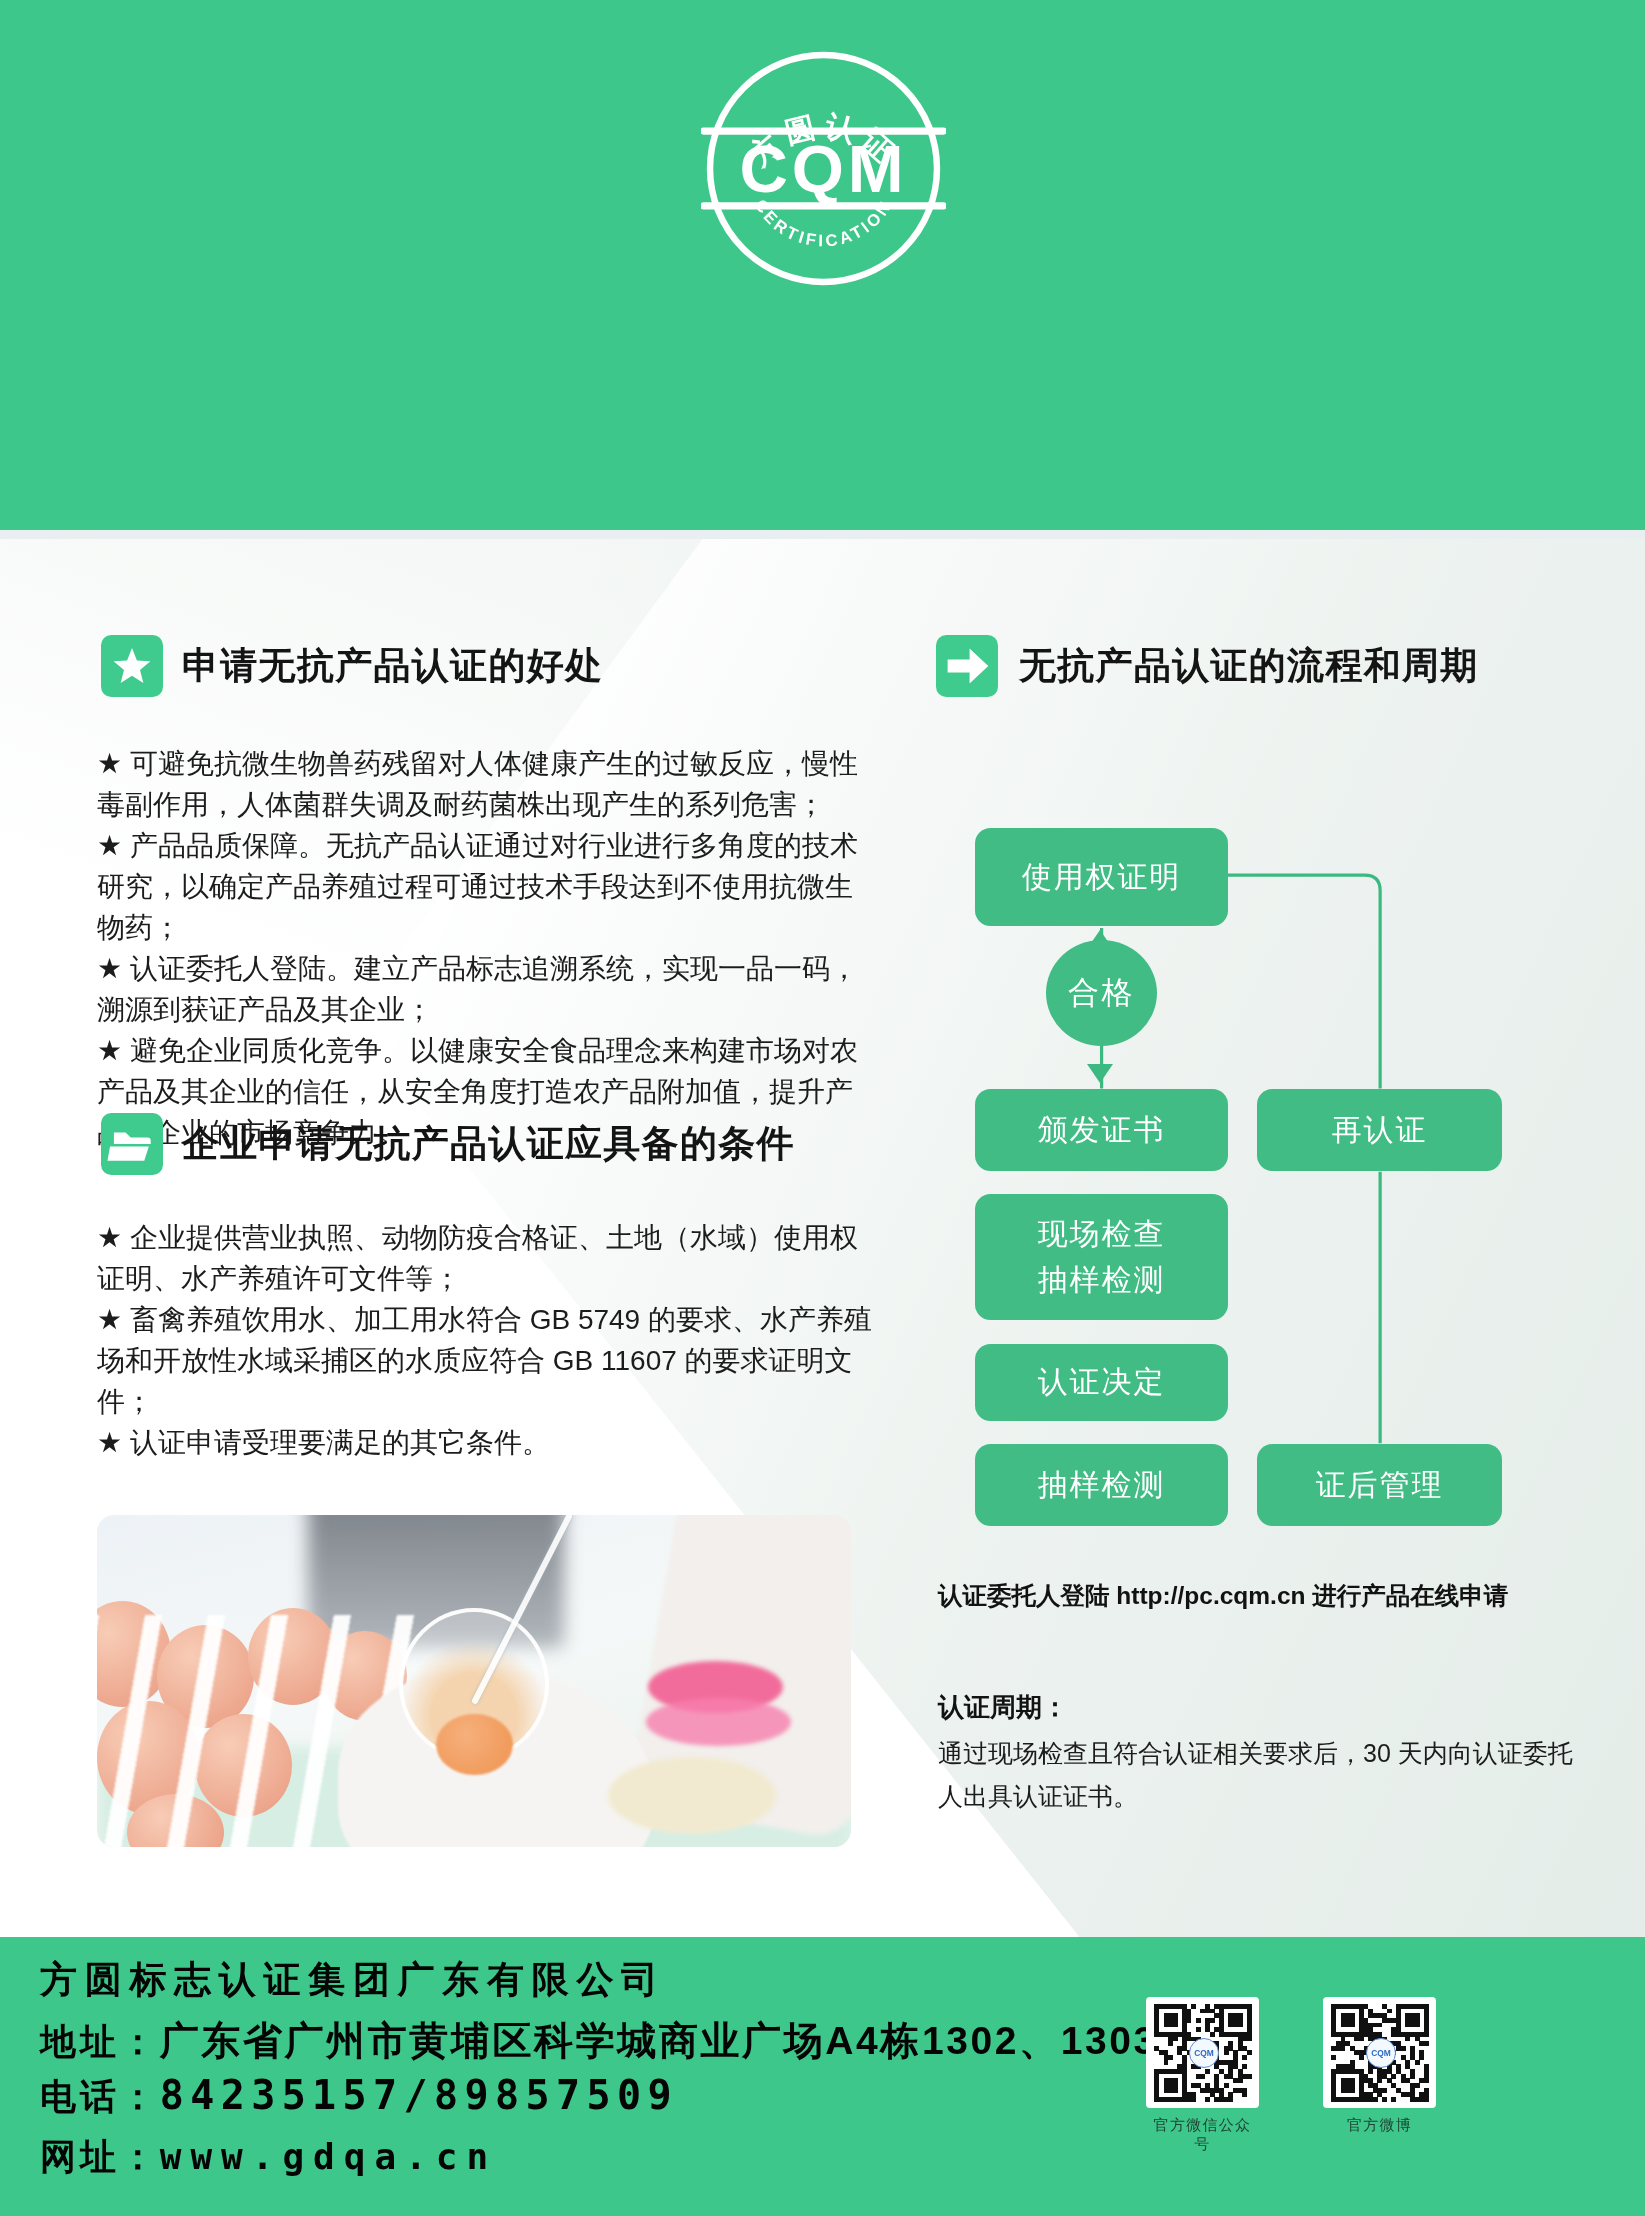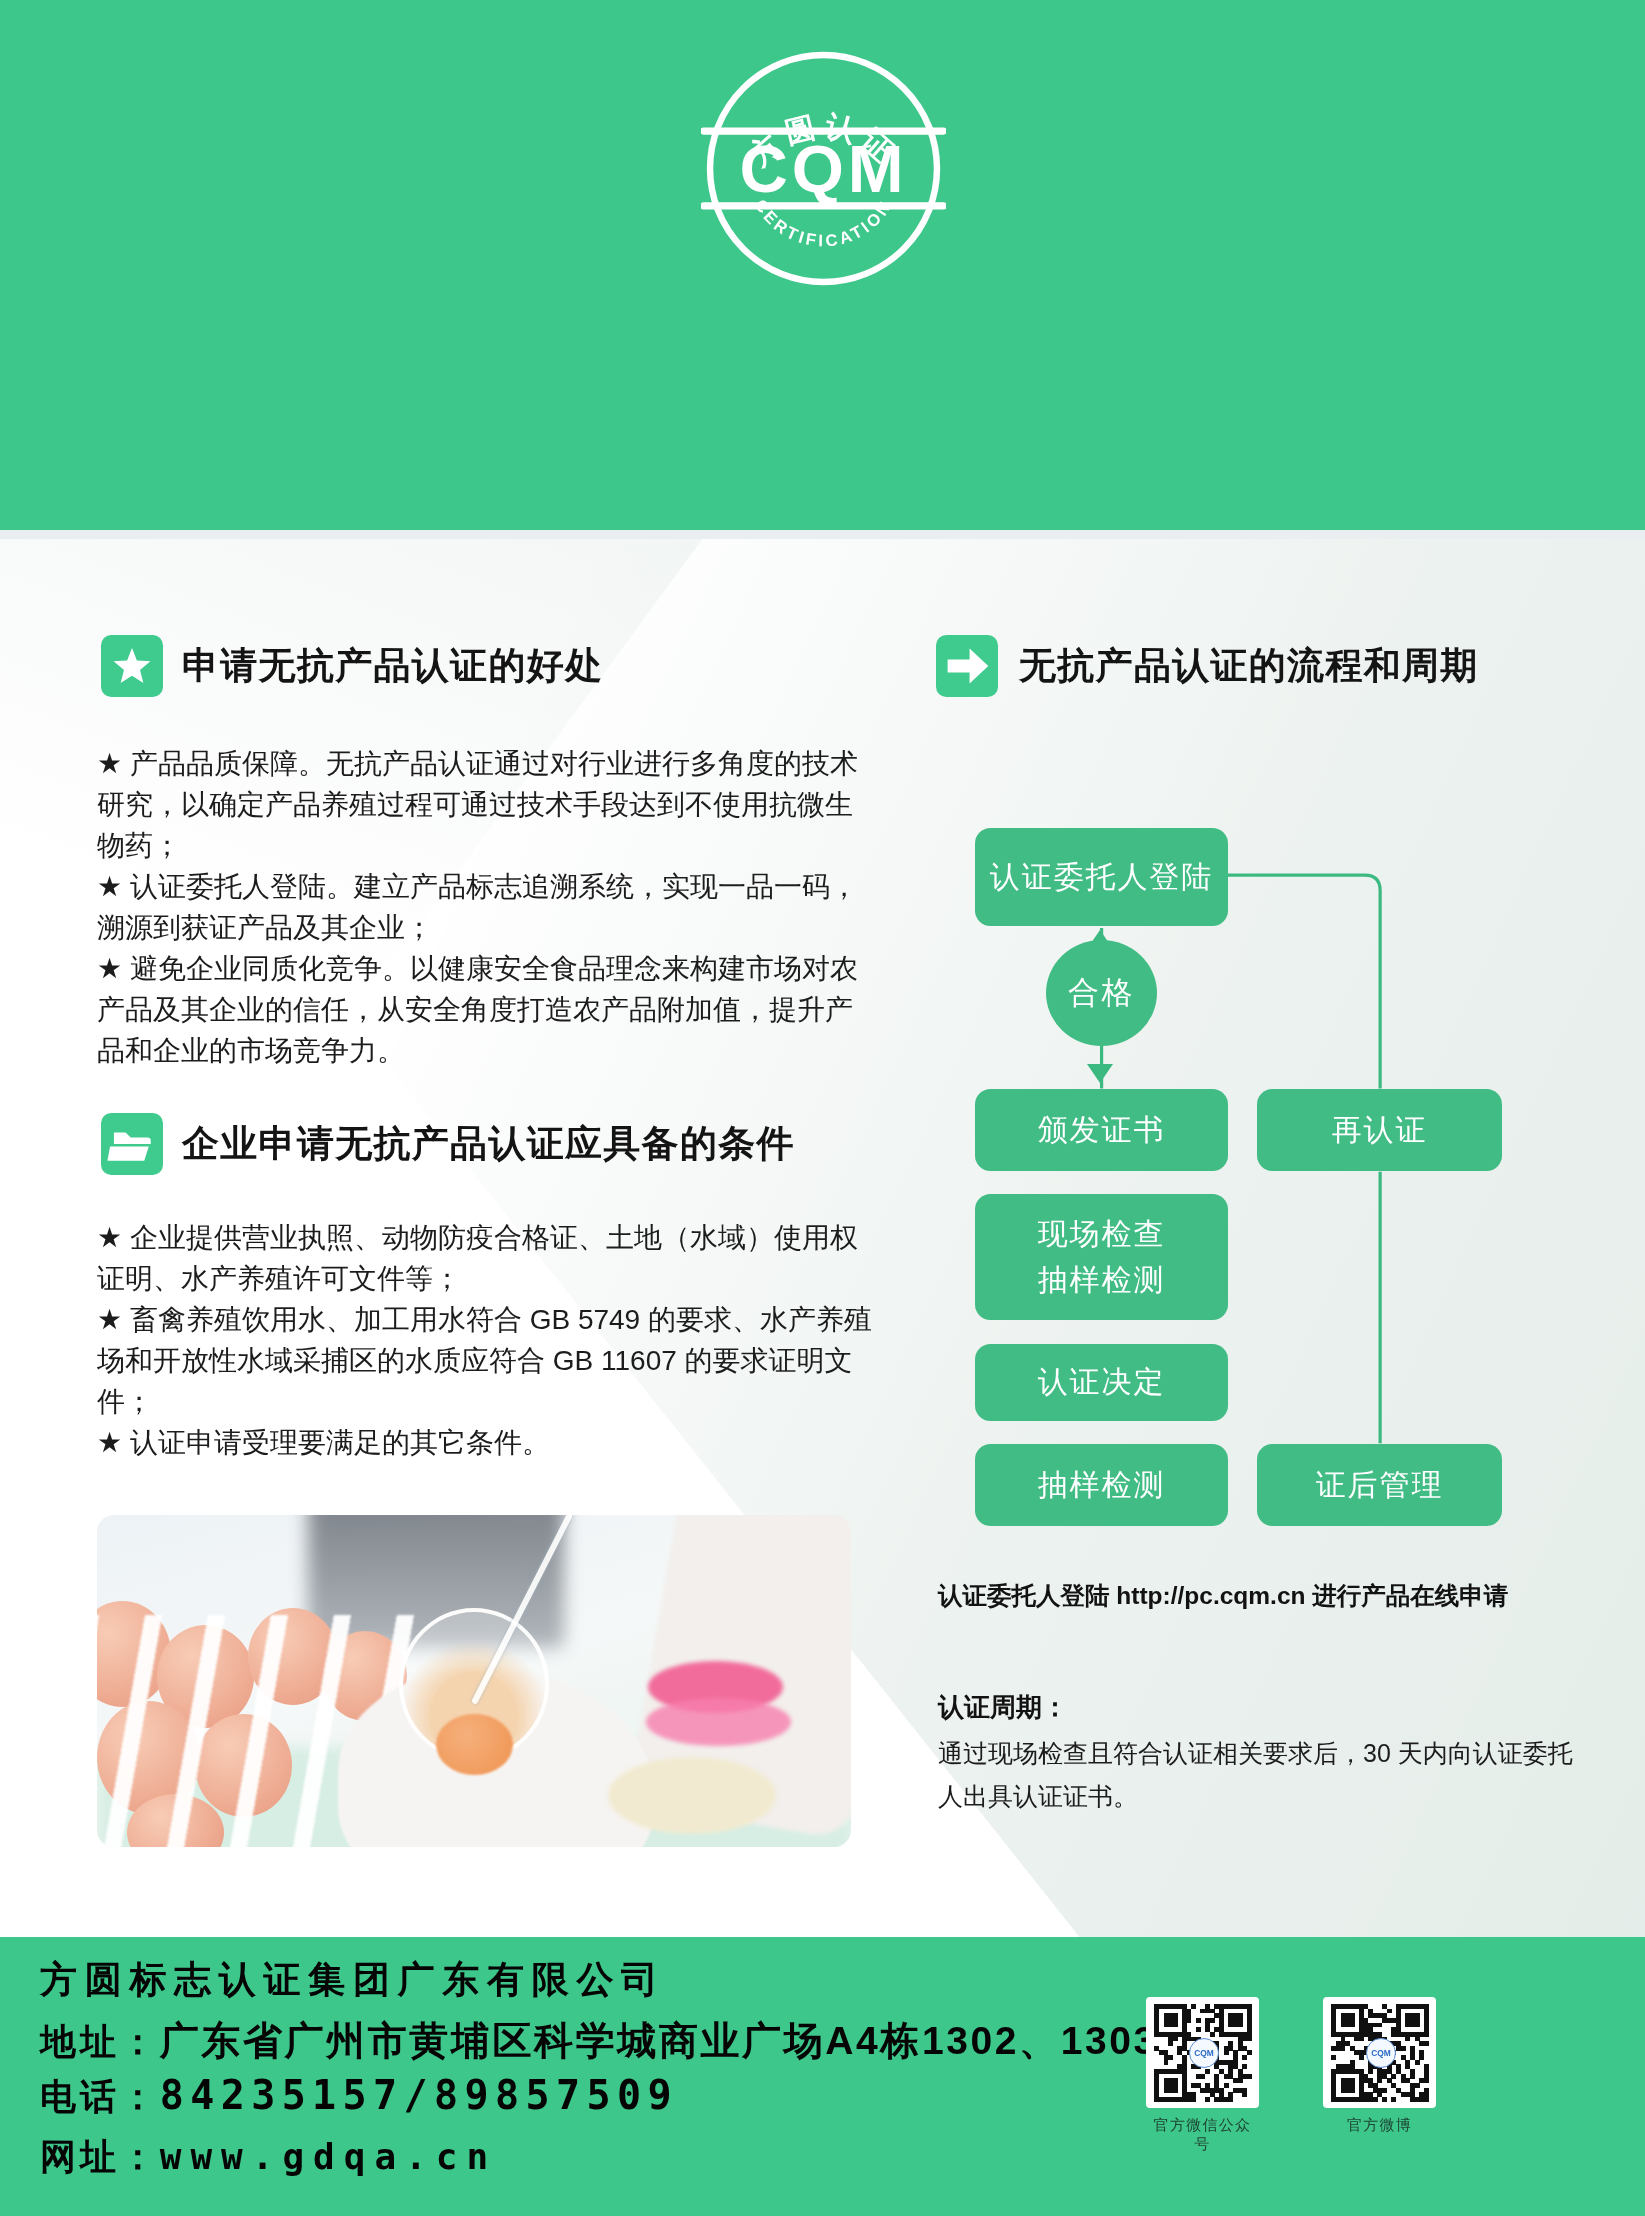--- a/index.html
+++ b/index.html
@@ -113,20 +113,21 @@
   <div class="abs banner-strip"></div>
 
   <div class="abs tile" style="left:101px;top:635px;">
     <svg width="62" height="62" viewBox="0 0 96 96">
       <polygon points="48,20 55.6,39.5 76.5,40.7 60.4,54 65.6,74.3 48,63 30.4,74.3 35.6,54 19.5,40.7 40.4,39.5" fill="#ffffff"></polygon>
     </svg>
   </div>
   <div class="abs h-title" style="left:182px;top:635px;">申请无抗产品认证的好处</div>
 
   <div class="abs bullets" style="left:97px;top:743px;">
+    <p>★ 可避免抗微生物兽药残留对人体健康产生的过敏反应，慢性毒副作用，人体菌群失调及耐药菌株出现产生的系列危害；</p>
     <p>★ 产品品质保障。无抗产品认证通过对行业进行多角度的技术研究，以确定产品养殖过程可通过技术手段达到不使用抗微生物药；</p>
     <p>★ 认证委托人登陆。建立产品标志追溯系统，实现一品一码，溯源到获证产品及其企业；</p>
     <p>★ 避免企业同质化竞争。以健康安全食品理念来构建市场对农产品及其企业的信任，从安全角度打造农产品附加值，提升产品和企业的市场竞争力。</p>
   </div>
 
   <div class="abs tile" style="left:101px;top:1113px;">
     <svg width="62" height="62" viewBox="0 0 96 96">
       <path d="M20 30 h18 l8 8 h26 a5 5 0 0 1 5 5 v5 H20 z" fill="#ffffff"></path>
       <path d="M14 52 h60 l-7 22 H10 z" fill="#ffffff"></path>
     </svg>
@@ -168,21 +169,21 @@
   <div class="abs h-title" style="left:1019px;top:635px;">无抗产品认证的流程和周期</div>
 
   <svg class="abs" style="left:903px;top:806px;" width="677" height="774" viewBox="1400 1250 1050 1200">
     <path d="M1904 1357 H2116 Q2140 1357 2140 1381 V1688" fill="none" stroke="#3CB981" stroke-width="5"></path>
     <line x1="2140" y1="1817" x2="2140" y2="2238" stroke="#3CB981" stroke-width="5"></line>
     <line x1="1708" y1="1439" x2="1708" y2="1688" stroke="#3CB981" stroke-width="5"></line>
   </svg>
   <div class="arrowhead ah-up"></div>
   <div class="arrowhead ah-down"></div>
 
-  <div class="fbox" style="left:975px;top:828px;width:253px;height:98px;">认证委托人登陆</div>
+  <div class="fbox" style="left:975px;top:828px;width:253px;height:98px;">使用权证明</div>
   <div class="f-ellipse">合格</div>
   <div class="fbox" style="left:975px;top:1089px;width:253px;height:82px;">颁发证书</div>
   <div class="fbox pre" style="left:975px;top:1194px;width:253px;height:126px;">现场检查
 抽样检测</div>
   <div class="fbox" style="left:975px;top:1344px;width:253px;height:77px;">认证决定</div>
   <div class="fbox" style="left:975px;top:1444px;width:253px;height:82px;">抽样检测</div>
   <div class="fbox" style="left:1257px;top:1444px;width:245px;height:82px;">证后管理</div>
   <div class="fbox" style="left:1257px;top:1089px;width:245px;height:82px;">再认证</div>
 
   <div class="abs note-bold" style="left:938px;top:1579px;width:651px;">认证委托人登陆 http://pc.cqm.cn 进行产品在线申请</div>

